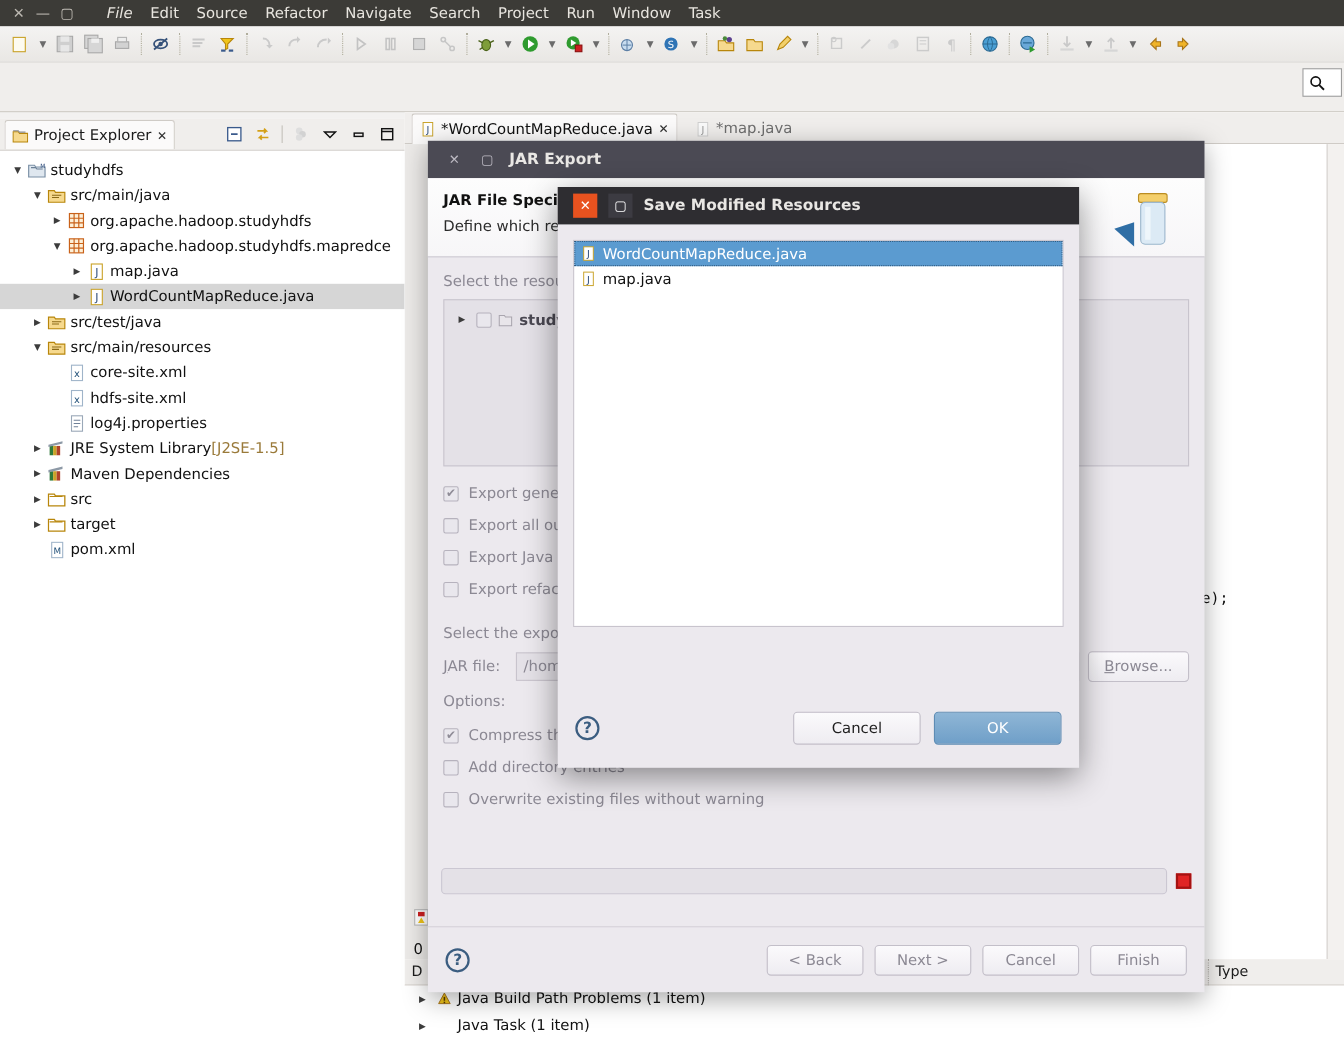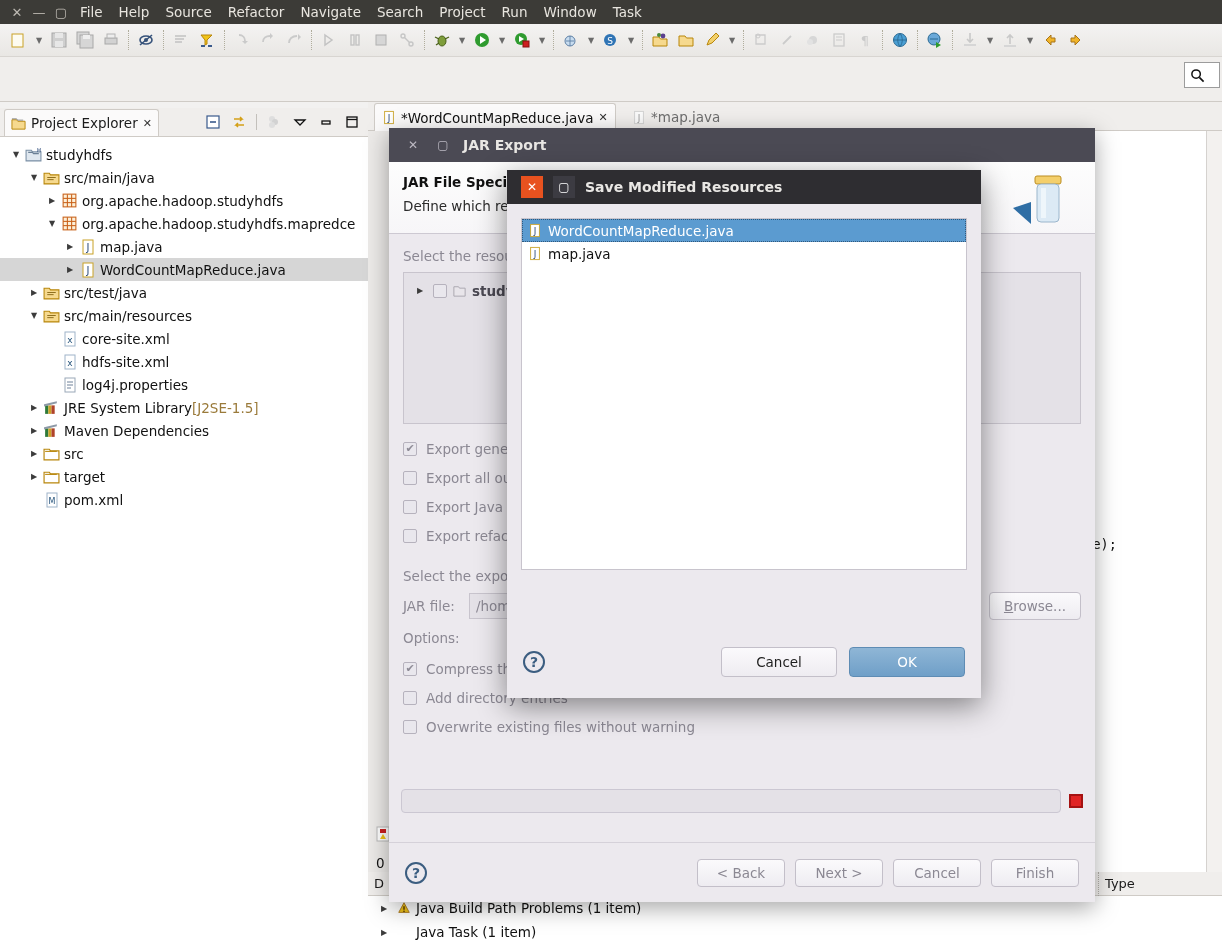--- a/index.html
+++ b/index.html
@@ -22,21 +22,21 @@
   }
   .wbtn {
     width: 22px; height: 24px; display: flex; align-items: center; justify-content: center;
     color: #bdb9b2; font-size: 13px;
   }
   .wbtn.first { margin-left: 6px; }
   .menubar .mitem {
     padding: 0 8px; height: 24px; line-height: 24px; font-size: 13.5px; color: #e8e5df;
     white-space: nowrap;
   }
-  .menubar .mitem.firstm { margin-left: 0; }
+  .menubar .mitem.firstm { margin-left: 17px; font-style: italic; }
 
   
   .toolbar {
     position: absolute; left: 0; top: 24px; width: 1222px; height: 33px;
     background: linear-gradient(#f4f3f2, #e9e7e4);
     border-bottom: 1px solid #d8d5d1;
     display: flex; align-items: center;
   }
   .toolbar2 {
     position: absolute; left: 0; top: 57px; width: 1222px; height: 45px;
@@ -273,21 +273,21 @@
 </head>
 <body>
 
 <div id="root">
 
   <div class="menubar">
     <div class="wbtn first">✕</div>
     <div class="wbtn">—</div>
     <div class="wbtn">▢</div>
     <div class="mitem firstm">File</div>
-    <div class="mitem">Help</div>
+    <div class="mitem">Edit</div>
     <div class="mitem">Source</div>
     <div class="mitem">Refactor</div>
     <div class="mitem">Navigate</div>
     <div class="mitem">Search</div>
     <div class="mitem">Project</div>
     <div class="mitem">Run</div>
     <div class="mitem">Window</div>
     <div class="mitem">Task</div>
   </div>
 

